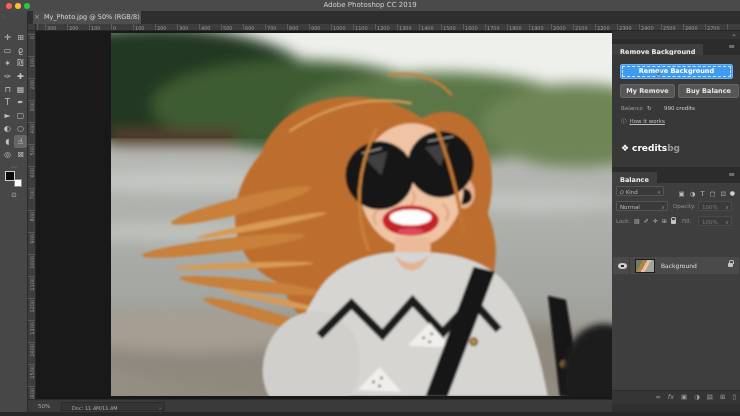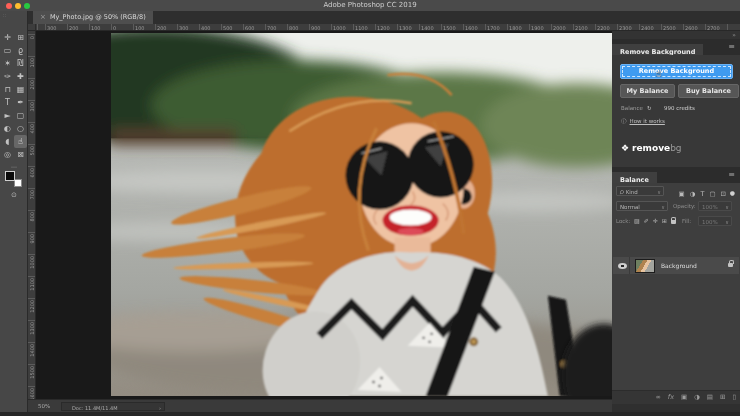--- a/index.html
+++ b/index.html
@@ -15,21 +15,21 @@
   .tl { position:absolute; top:2.5px; width:6px; height:6px; border-radius:50%; }
   .tl.red    { left:6px;  background:#ff5f57; }
   .tl.yellow { left:15px; background:#febc2e; }
   .tl.green  { left:24px; background:#28c840; }
   .win-title { position:absolute; left:0; right:0; top:0; line-height:11px; text-align:center;
                font-size:7px; color:#cdcdcd; }
 
   
   .tabbar { position:absolute; top:11px; left:28px; right:0; height:13px; background:#2e2e2e; }
   .doc-tab { position:absolute; left:5px; top:0; height:13px; background:#4e4e4e;
-             color:#d8d8d8; font-size:6.5px; line-height:13px; padding:0 7px; white-space:nowrap; }
+             color:#d8d8d8; font-size:6.5px; line-height:13px; padding:0 1px; white-space:nowrap; }
   .doc-tab .close { color:#9f9f9f; margin-right:4px; font-size:7px; }
 
   
   .ruler-h { position:absolute; top:24px; left:28px; right:0; height:7px; background:#3d3d3d;
              border-bottom:1px solid #282828; overflow:hidden;
              background-image:repeating-linear-gradient(90deg,#5b5b5b 0 1px,transparent 1px 22px);
              background-position:17px 0; }
   .hlab { position:absolute; top:0.5px; font-size:5px; color:#9a9a9a; line-height:6px; }
   .ruler-corner { position:absolute; top:24px; left:28px; width:8px; height:7px; background:#3d3d3d;
                   border-right:1px solid #2b2b2b; border-bottom:1px solid #282828; }
@@ -93,21 +93,21 @@
               text-align:center; line-height:12px; }
   .btn-account { left:8px;  width:55px; }
   .btn-credits { left:66px; width:61px; }
   .balance-row { position:absolute; left:9px; top:50px; font-size:5.5px; color:#9c9c9c; }
   .balance-row .refresh { color:#bdbdbd; margin-left:4px; }
   .balance-val { position:absolute; left:52px; top:50px; font-size:5.5px; color:#cfcfcf; }
   .help-row { position:absolute; left:9px; top:63px; font-size:5.5px; color:#a8a8a8; }
   .help-row .link { text-decoration:underline; color:#bdbdbd; margin-left:3px; }
   .rb-logo { position:absolute; left:9px; top:88px; font-size:9px; color:#fff; font-weight:bold; }
   .rb-logo .mark { margin-right:3px; font-weight:normal; }
-  .rb-logo .bg { color:#9a9a9a; font-weight:normal; }
+  .rb-logo .bg { color:#9a9a9a; font-weight:bold; }
 
   .layers-head { top:136px; }
   .layers-body { position:absolute; left:0; right:0; top:152px; bottom:0; background:#3e3e3e; }
   .lrow { position:absolute; left:0; right:0; font-size:5.5px; color:#b5b5b5; }
   .field { background:#3a3a3a; border:1px solid #555; border-radius:1px; height:10px;
            line-height:8.5px; font-size:5.5px; color:#b5b5b5; position:absolute; }
   .field .dd { position:absolute; right:2px; top:0.5px; color:#8a8a8a; font-size:5px; }
   .field .val { position:absolute; left:3px; top:0.5px; }
   .field.dis { color:#787878; border-color:#4a4a4a; }
   .ficons { position:absolute; right:14px; top:3px; display:flex; gap:5px; color:#b9b9b9; font-size:6.5px; }
@@ -349,31 +349,31 @@
   <div class="dock">
     <span class="collapse">»</span>
 
     <div class="phead" style="top:8px;">
       <span class="ptab">Remove Background</span>
       <span class="pmenu">≡</span>
     </div>
     <div class="rb-body">
       <div class="btn-blue">Remove Background</div>
       <span class="cursor">☝</span>
-      <div class="btn-gray btn-account">My Balance</div>
+      <div class="btn-gray btn-account">My Remove</div>
       <div class="btn-gray btn-credits">Buy Balance</div>
       <span class="balance-row">
         <span>Balance</span><span class="refresh">↻</span>
       </span>
       <span class="balance-val">990 credits</span>
       <span class="help-row">
         <span>ⓘ</span><span class="link">How it works</span>
       </span>
       <span class="rb-logo">
-        <span class="mark">❖</span><span>remove</span><span class="bg">bg</span>
+        <span class="mark">❖</span><span>credits</span><span class="bg">bg</span>
       </span>
     </div>
 
     <div class="phead layers-head">
       <span class="ptab">Balance</span>
       <span class="pmenu">≡</span>
     </div>
     <div class="layers-body">
 
       <div class="lrow" style="top:3px;height:12px;">

